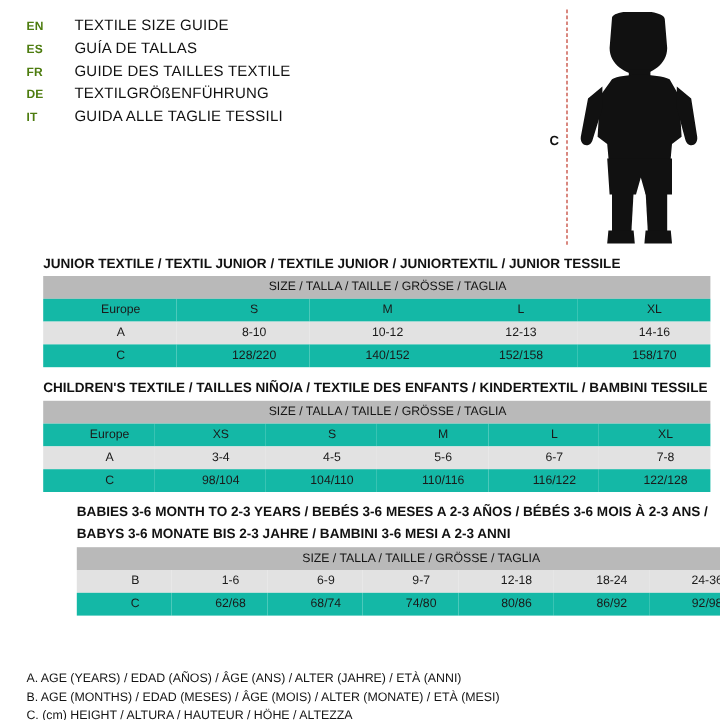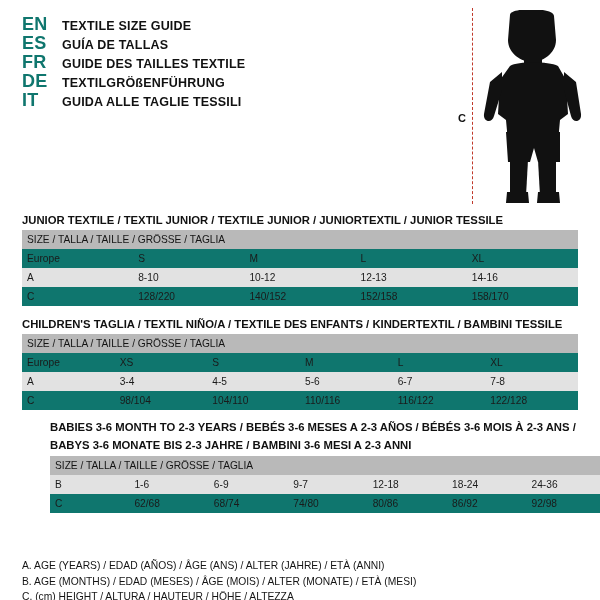--- a/index.html
+++ b/index.html
@@ -28,28 +28,28 @@
     top: 14px;
     width: 420px;
   }
   .header-row {
     display: flex;
     align-items: baseline;
     height: 19px;
   }
   .header-lang {
     width: 40px;
-    font-size: 18px;
+    font-size: 10px;
     font-weight: bold;
     letter-spacing: 0.2px;
-    color: #0f766e;
+    color: #4d7c0f;
   }
   .header-title {
     font-size: 12.5px;
-    font-weight: bold;
+    font-weight: normal;
     letter-spacing: 0.2px;
     color: #111;
   }
 
   
   .figure-area {
     position: absolute;
     left: 440px;
     top: 6px;
     width: 150px;
@@ -75,53 +75,54 @@
   }
   .silhouette {
     position: absolute;
     left: 40px;
     top: 4px;
   }
 
   
   .section {
     position: absolute;
-    left: 22px;
+    left: 36px;
     width: 556px;
   }
   .section-title {
     font-size: 11.3px;
     font-weight: bold;
     color: #111;
     margin-bottom: 4px;
     white-space: nowrap;
   }
   table.size-table {
     border-collapse: collapse;
     width: 100%;
     table-layout: fixed;
   }
   table.size-table td {
     font-size: 10.2px;
     color: #1a1a1a;
-    padding: 2px 0 2px 5px;
+    padding: 2px 0 2px 18px;
     height: 15px;
     vertical-align: middle;
     white-space: nowrap;
+    text-align: center;
   }
   tr.head-row td {
     background: #b9b9b9;
     font-size: 10.2px;
     color: #141414;
   }
   tr.band td {
     background: #e2e2e2;
   }
   tr.white td {
-    background: #0f766e;
+    background: #14b8a6;
   }
   .label-col {
     width: 86px;
   }
 
   
   .title-2line {
     line-height: 14px;
   }
 
@@ -220,21 +221,21 @@
         <td>128/220</td>
         <td>140/152</td>
         <td>152/158</td>
         <td>158/170</td>
       </tr>
     </tbody>
       </table>
   </div>
 
   <div class="section" style="top:318px;">
-    <div class="section-title">CHILDREN'S TAGLIA / TEXTIL NIÑO/A / TEXTILE DES ENFANTS / KINDERTEXTIL / BAMBINI TESSILE</div>
+    <div class="section-title">CHILDREN'S TEXTILE / TAILLES NIÑO/A / TEXTILE DES ENFANTS / KINDERTEXTIL / BAMBINI TESSILE</div>
     <table class="size-table">
       <tbody>
           <tr class="head-row">
         <td colspan="6">SIZE / TALLA / TAILLE / GRÖSSE / TAGLIA</td>
       </tr>
       <tr class="white">
         <td class="label-col">Europe</td>
         <td>XS</td>
         <td>S</td>
         <td>M</td>

